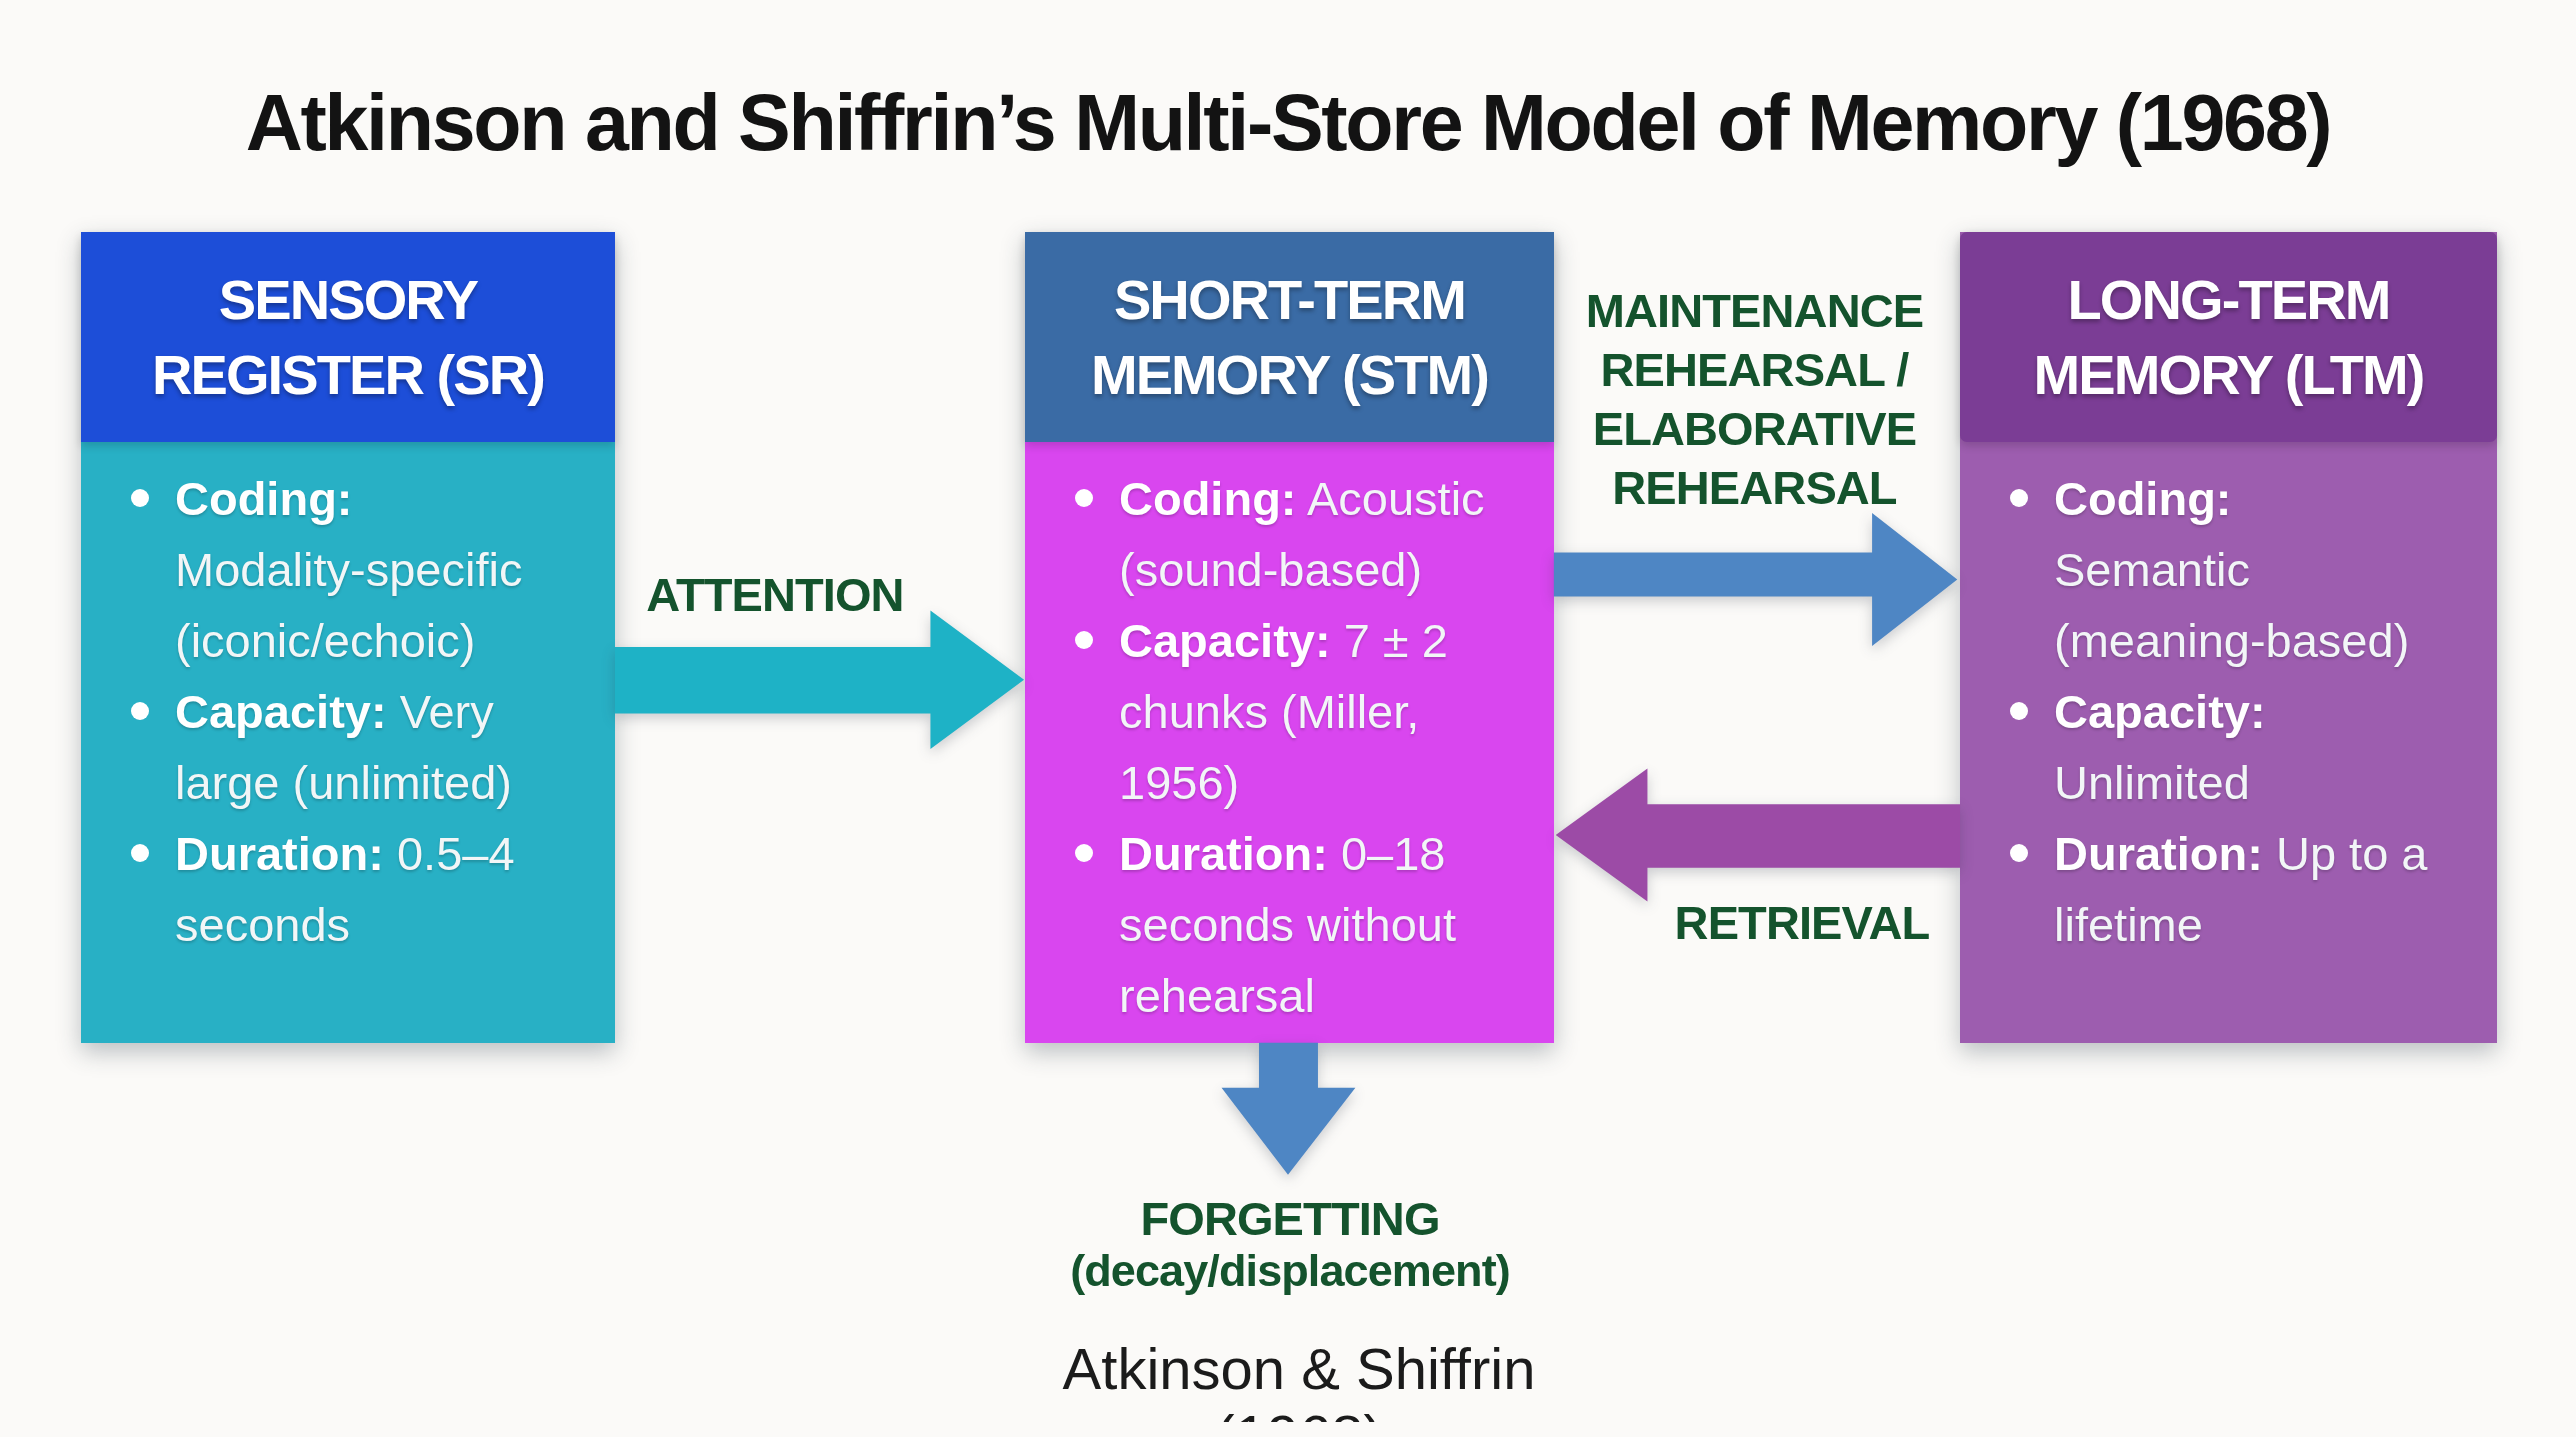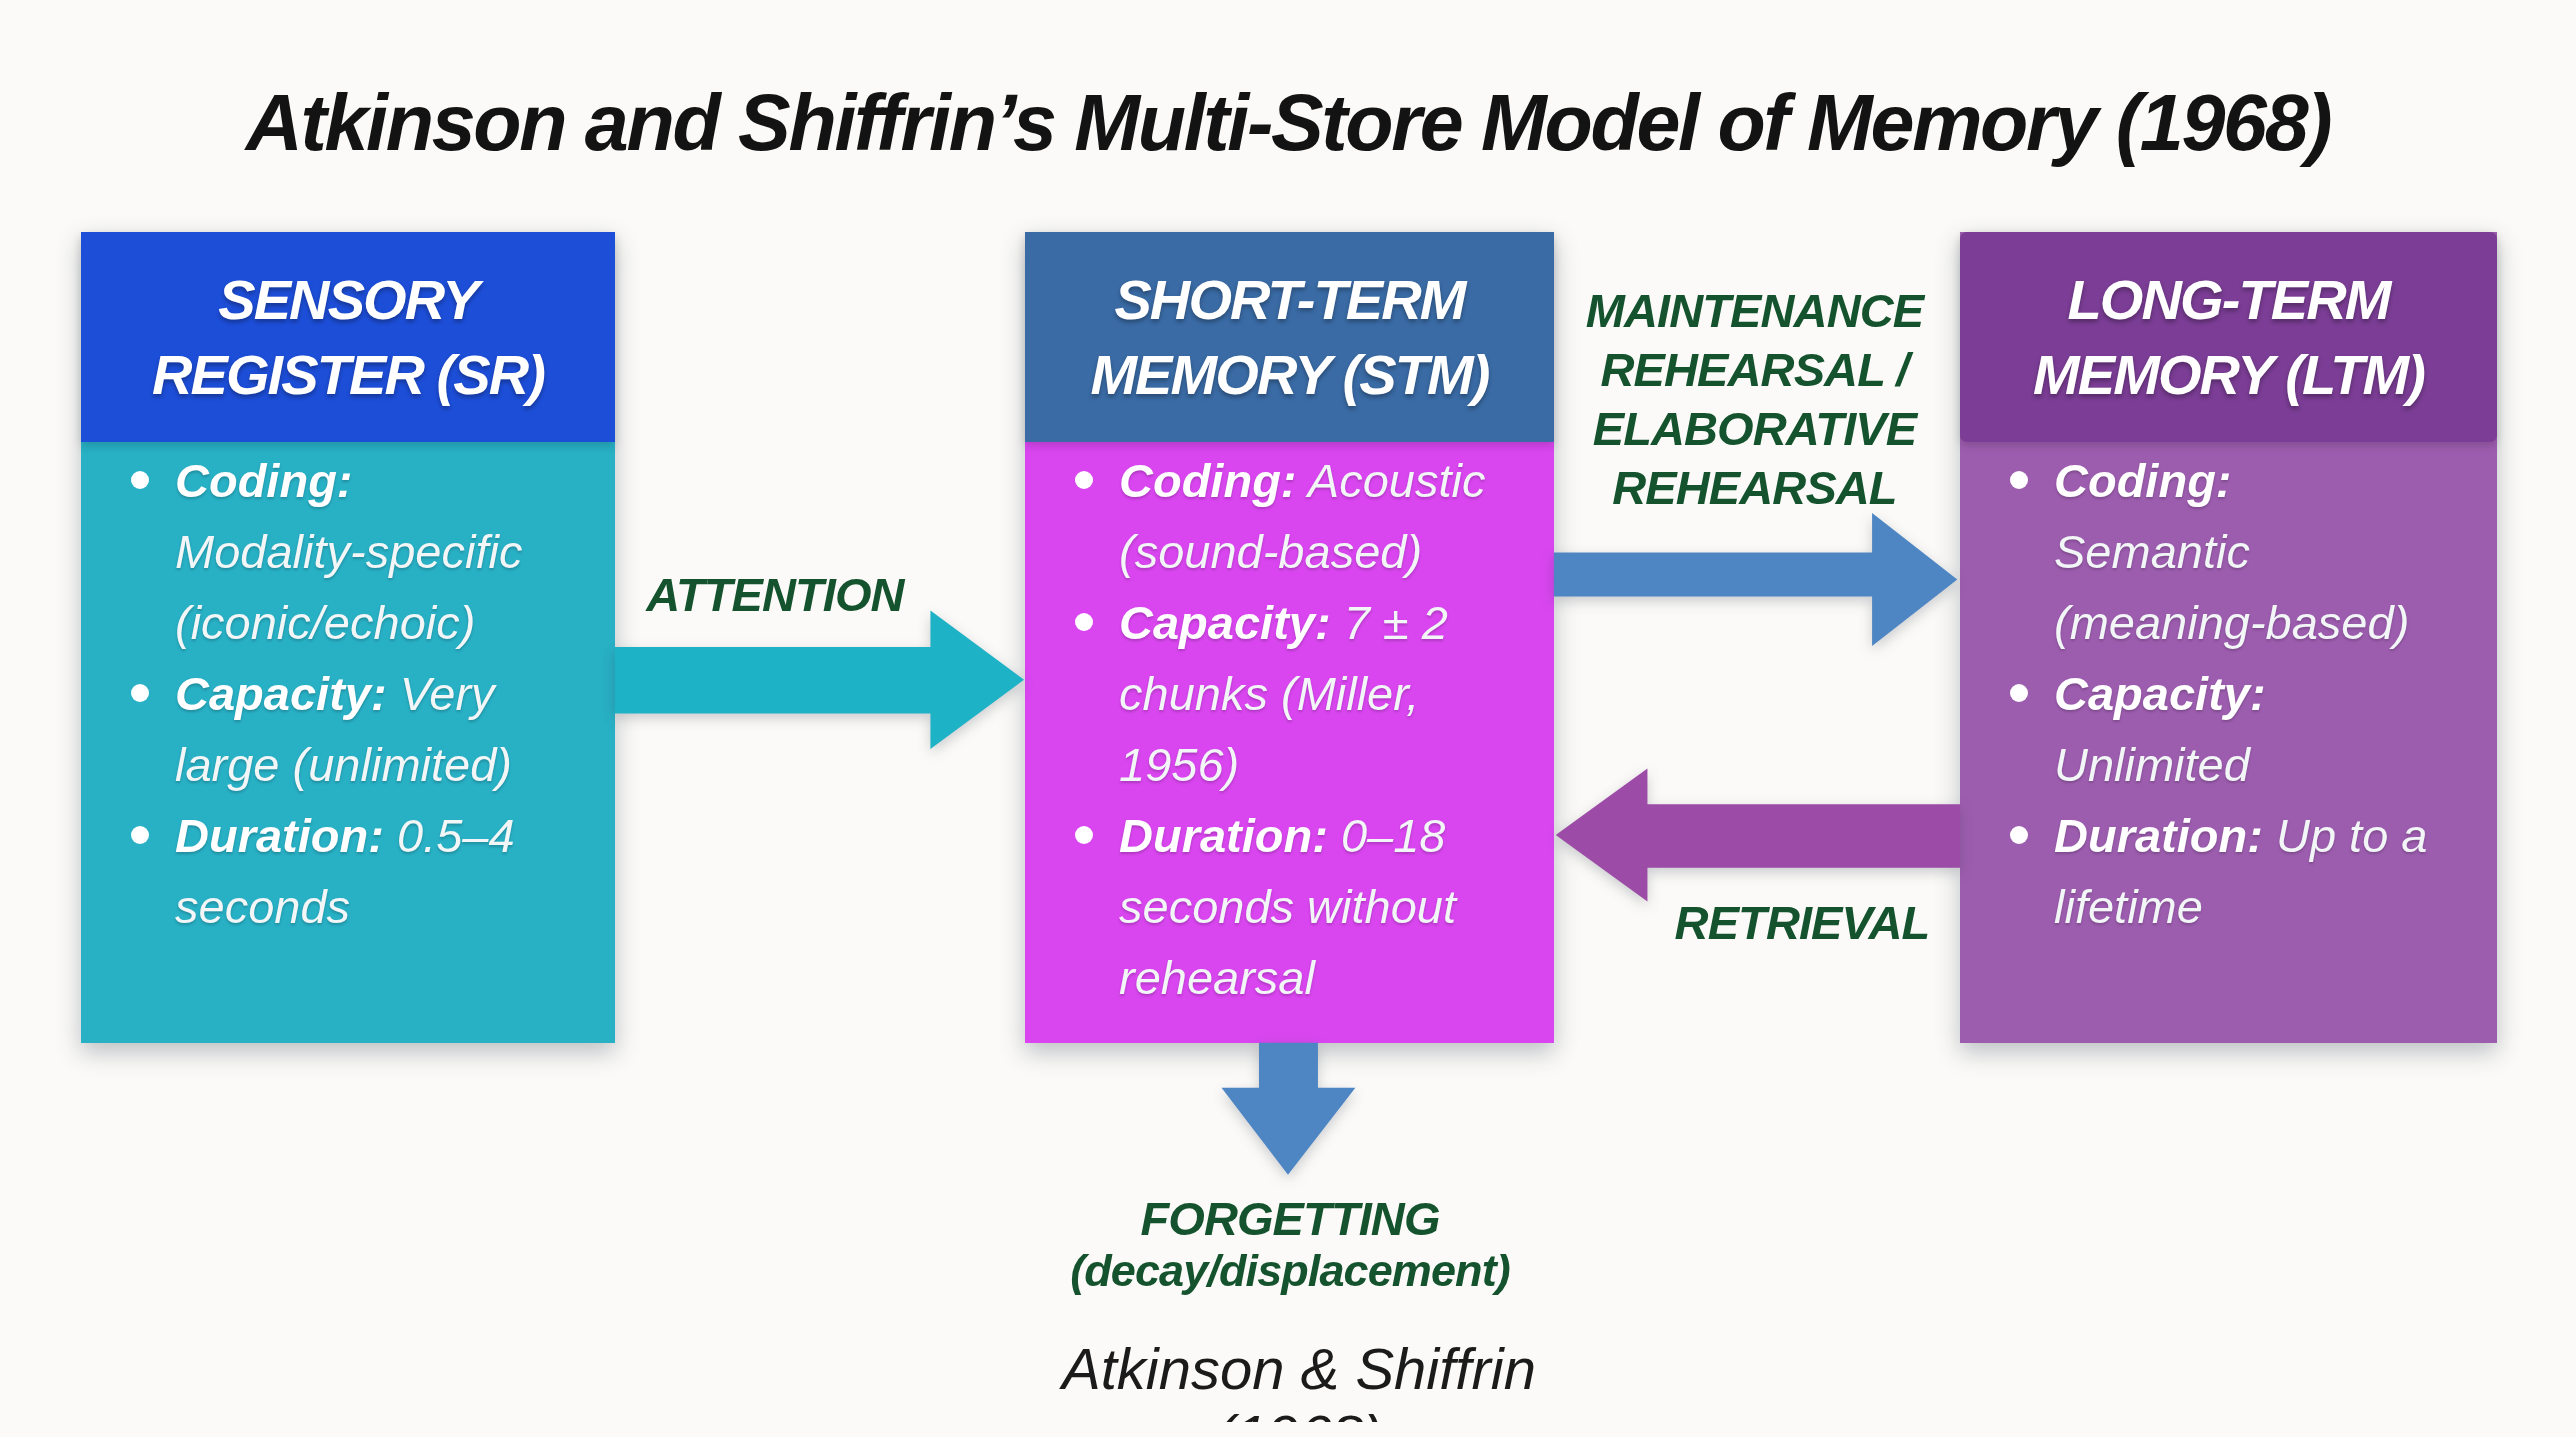--- a/index.html
+++ b/index.html
@@ -7,21 +7,20 @@
     padding: 0;
     background: #FBFAF8;
   }
   .canvas {
     position: relative;
     width: 2576px;
     height: 1422px;
     background: #FBFAF8;
     font-family: "Liberation Sans", "DejaVu Sans", sans-serif;
     overflow: hidden;
-    font-style: italic;
   }
   .title {
     position: absolute;
     top: 77px;
     left: 0;
     width: 100%;
     text-align: center;
     font-size: 79px;
     font-weight: bold;
     letter-spacing: -2.3px;
@@ -45,21 +44,21 @@
     font-weight: bold;
     letter-spacing: -1.9px;
     color: #ffffff;
     text-shadow: 0 2.8px 4.7px rgba(0,0,0,0.30);
     box-shadow: 0 3.7px 8.4px rgba(0,0,0,0.16);
     position: relative;
     z-index: 1;
   }
   .box ul {
     margin: 0;
-    padding: 3px 26px 0 94px;
+    padding: 21px 26px 0 94px;
     list-style: none;
   }
   .box li {
     position: relative;
     font-size: 47px;
     line-height: 71px;
     color: #F2F6F7;
     text-shadow: 0 1.9px 2.8px rgba(0,0,0,0.20);
   }
   .box li p { margin: 0; white-space: pre-line; }

